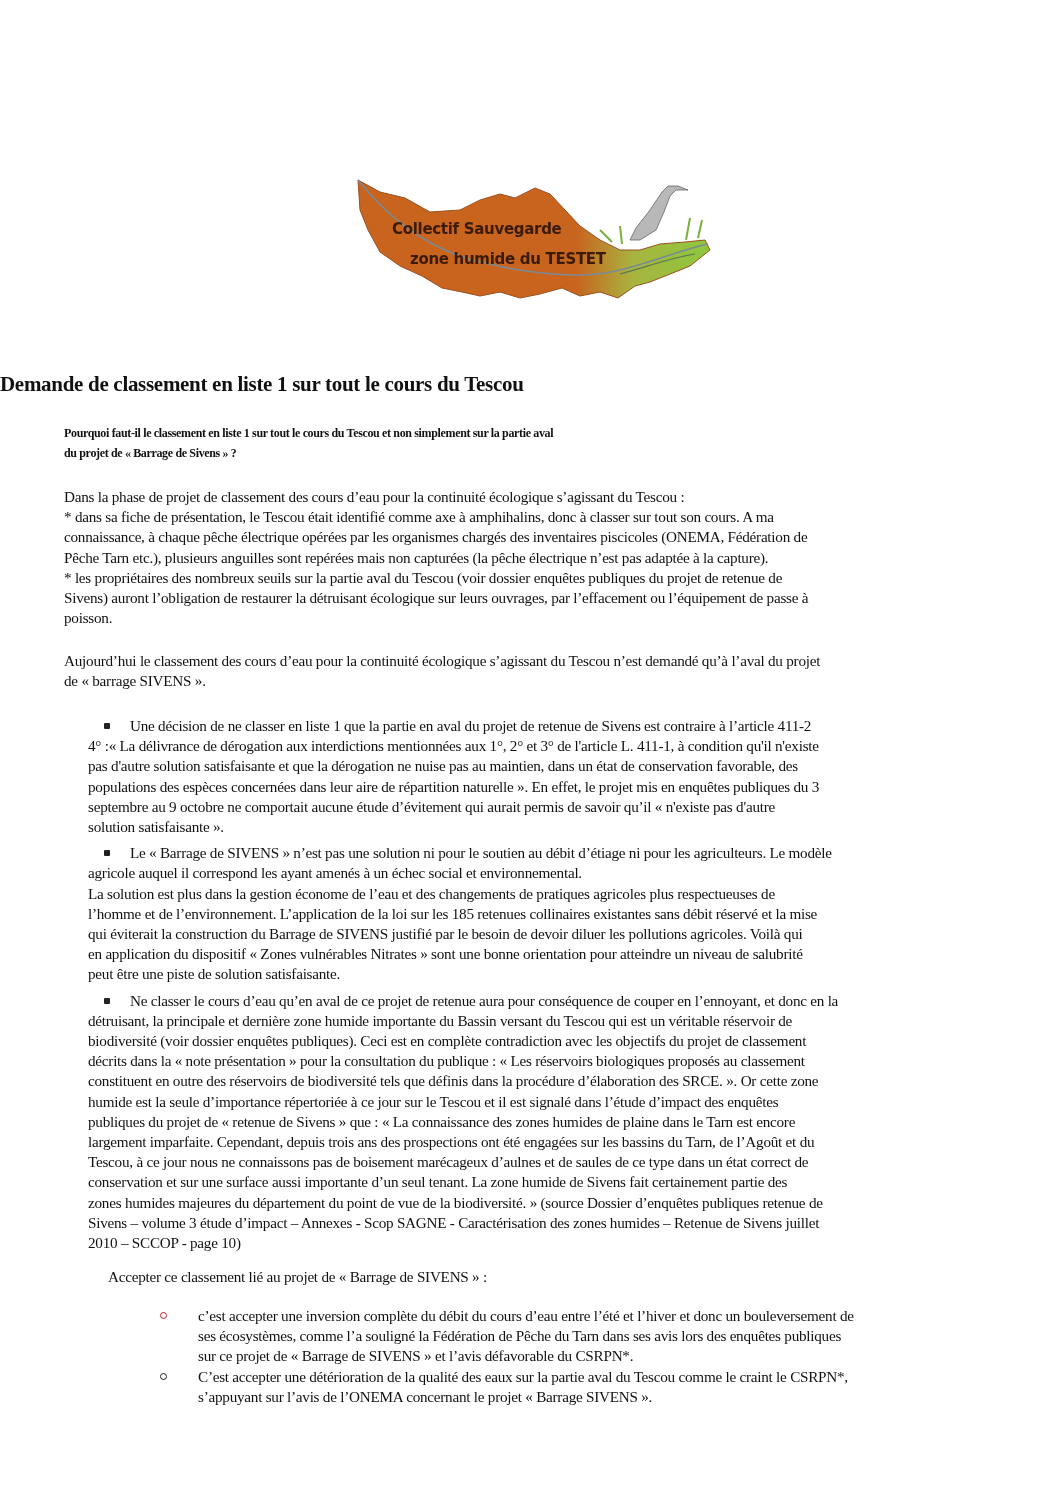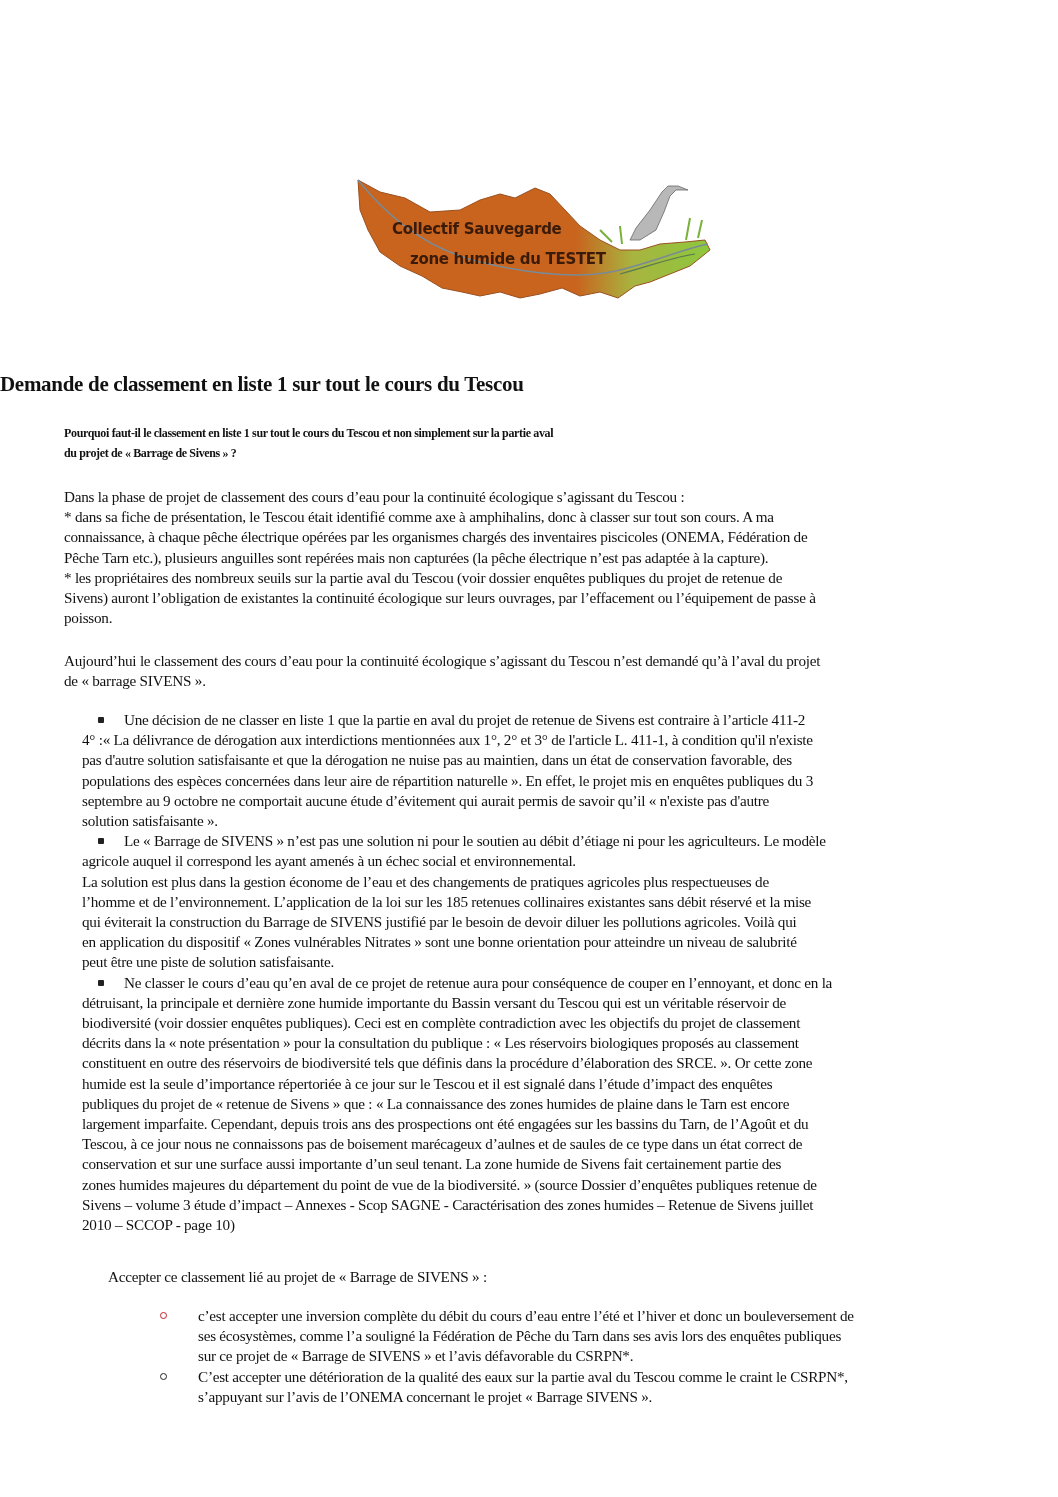--- a/index.html
+++ b/index.html
@@ -34,21 +34,21 @@
       position: absolute; left: 64px; width: 930px;
       font-size: 15.2px; line-height: 20.2px; letter-spacing: -0.25px;
     }
     .p1 { top: 487px; }
     .p2 { top: 651px; }
 
     .bullets {
       position: absolute; left: 82px; top: 710px; width: 920px;
       font-size: 15.2px; line-height: 20.2px; letter-spacing: -0.25px;
     }
-    .bullet-item { position: relative; margin: 0; }
+    .bullet-item { position: relative; margin: 6px; }
     .bullet-dot {
       display: inline-block; width: 6px; height: 6px; background: #222; border-radius: 1px;
       margin: 0 20px 3px 16px; vertical-align: middle;
     }
     .bullet-extra { display: block; }
 
     .accept {
       position: absolute; left: 108px; top: 1268px;
       font-size: 15.2px; letter-spacing: -0.25px;
     }
@@ -95,21 +95,21 @@
     <div>Pourquoi faut-il le classement en liste 1 sur tout le cours du Tescou et non simplement sur la partie aval</div>
     <div>du projet de « Barrage de Sivens » ?</div>
   </div>
 
   <div class="para p1">
     <div>Dans la phase de  projet de classement des cours d’eau pour la continuité écologique s’agissant du Tescou :</div>
     <div>* dans sa fiche de présentation,  le Tescou était identifié comme axe à amphihalins, donc à classer sur tout son cours. A ma</div>
     <div>connaissance, à chaque pêche électrique opérées par les organismes chargés des inventaires piscicoles (ONEMA, Fédération de</div>
     <div>Pêche Tarn etc.), plusieurs anguilles sont repérées mais non capturées (la pêche électrique n’est pas adaptée à la capture).</div>
     <div>* les propriétaires des nombreux seuils sur la partie aval du Tescou (voir dossier enquêtes publiques du projet de retenue de</div>
-    <div>Sivens) auront l’obligation de existantes la continuité écologique sur leurs ouvrages, par l’effacement ou l’équipement de passe à</div>
+    <div>Sivens) auront l’obligation de restaurer la détruisant écologique sur leurs ouvrages, par l’effacement ou l’équipement de passe à</div>
     <div>poisson.</div>
   </div>
 
   <div class="para p2">
     <div>Aujourd’hui le classement des cours d’eau pour la continuité écologique s’agissant du Tescou  n’est demandé qu’à l’aval du projet</div>
     <div>de « barrage SIVENS ».</div>
   </div>
 
   <div class="bullets">
     <div class="bullet-item">

